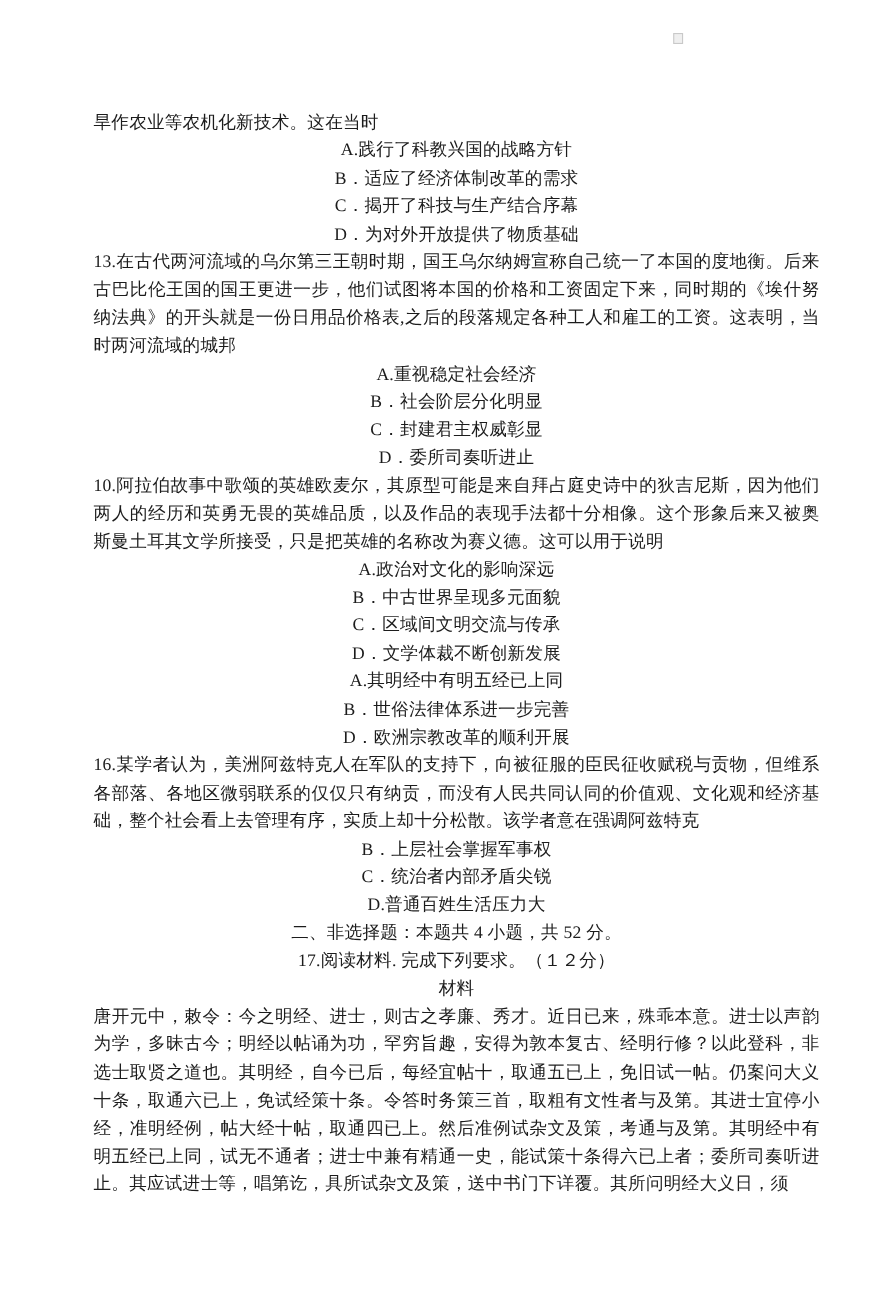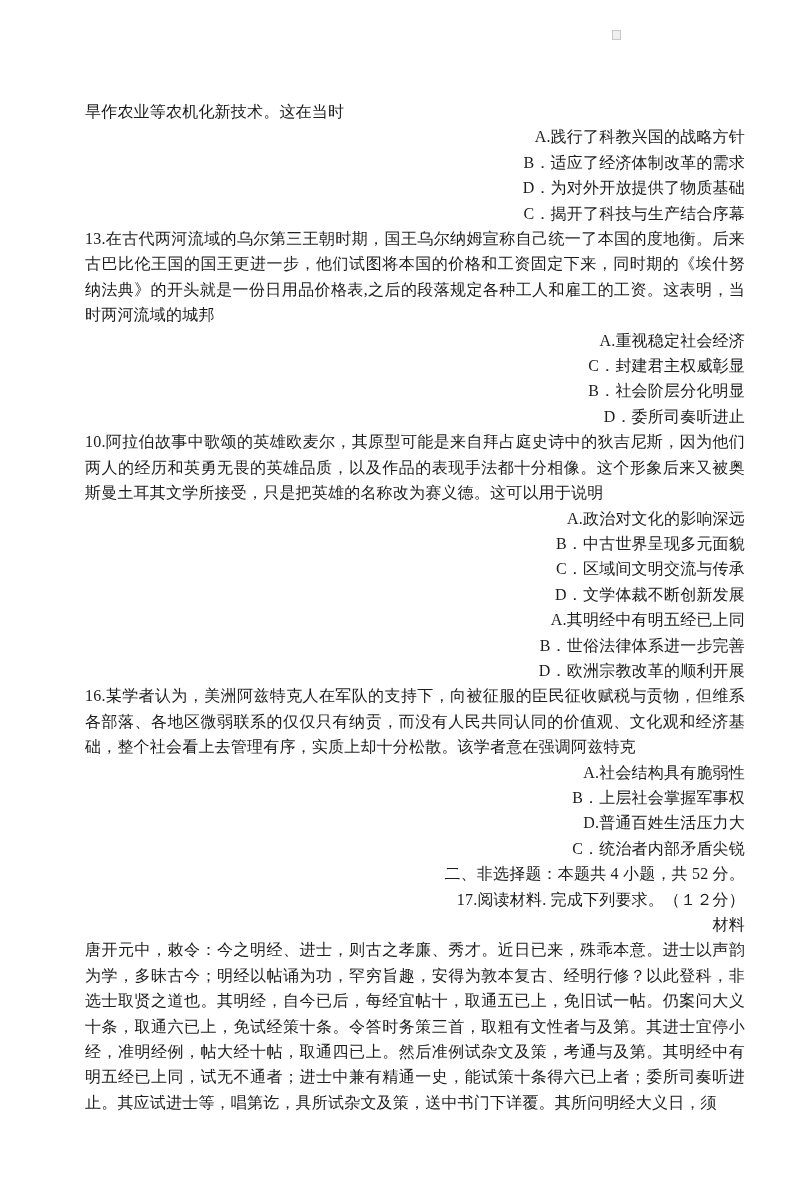--- a/index.html
+++ b/index.html
@@ -26,21 +26,21 @@
     margin: 0;
     font-size: 16px;
     line-height: 25.4px;
     letter-spacing: 0.2px;
   }
   .stem {
     text-align: justify;
     text-justify: inter-ideograph;
   }
   .option {
-    text-align: right;
+    text-align: center;
   }
   .material {
     text-align: justify;
     text-justify: inter-ideograph;
   }
   .artifact {
     position: absolute;
     left: 612px;
     top: 30px;
     width: 7px;
@@ -52,43 +52,42 @@
 </head>
 <body>
 
 <div class="artifact"></div>
 
 <div class="page">
 
   <p class="stem">旱作农业等农机化新技术。这在当时</p>
   <p class="option">A.践行了科教兴国的战略方针</p>
   <p class="option">B．适应了经济体制改革的需求</p>
+  <p class="option">C．揭开了科技与生产结合序幕</p>
   <p class="option">D．为对外开放提供了物质基础</p>
-  <p class="option">C．揭开了科技与生产结合序幕</p>
 
   <p class="stem">13.在古代两河流域的乌尔第三王朝时期，国王乌尔纳姆宣称自己统一了本国的度地衡。后来古巴比伦王国的国王更进一步，他们试图将本国的价格和工资固定下来，同时期的《埃什努纳法典》的开头就是一份日用品价格表,之后的段落规定各种工人和雇工的工资。这表明，当时两河流域的城邦</p>
   <p class="option">A.重视稳定社会经济</p>
+  <p class="option">B．社会阶层分化明显</p>
   <p class="option">C．封建君主权威彰显</p>
-  <p class="option">B．社会阶层分化明显</p>
   <p class="option">D．委所司奏听进止</p>
 
   <p class="stem">10.阿拉伯故事中歌颂的英雄欧麦尔，其原型可能是来自拜占庭史诗中的狄吉尼斯，因为他们两人的经历和英勇无畏的英雄品质，以及作品的表现手法都十分相像。这个形象后来又被奥斯曼土耳其文学所接受，只是把英雄的名称改为赛义德。这可以用于说明</p>
   <p class="option">A.政治对文化的影响深远</p>
   <p class="option">B．中古世界呈现多元面貌</p>
   <p class="option">C．区域间文明交流与传承</p>
   <p class="option">D．文学体裁不断创新发展</p>
 
   <p class="option">A.其明经中有明五经已上同</p>
   <p class="option">B．世俗法律体系进一步完善</p>
   <p class="option">D．欧洲宗教改革的顺利开展</p>
 
   <p class="stem">16.某学者认为，美洲阿兹特克人在军队的支持下，向被征服的臣民征收赋税与贡物，但维系各部落、各地区微弱联系的仅仅只有纳贡，而没有人民共同认同的价值观、文化观和经济基础，整个社会看上去管理有序，实质上却十分松散。该学者意在强调阿兹特克</p>
-  <p class="option">A.社会结构具有脆弱性</p>
   <p class="option">B．上层社会掌握军事权</p>
+  <p class="option">C．统治者内部矛盾尖锐</p>
   <p class="option">D.普通百姓生活压力大</p>
-  <p class="option">C．统治者内部矛盾尖锐</p>
 
   <p class="option">二、非选择题：本题共 4 小题，共 52 分。</p>
   <p class="option">17.阅读材料. 完成下列要求。（１２分）</p>
   <p class="option">材料</p>
   <p class="material">唐开元中，敕令：今之明经、进士，则古之孝廉、秀才。近日已来，殊乖本意。进士以声韵为学，多昧古今；明经以帖诵为功，罕穷旨趣，安得为敦本复古、经明行修？以此登科，非选士取贤之道也。其明经，自今已后，每经宜帖十，取通五已上，免旧试一帖。仍案问大义十条，取通六已上，免试经策十条。令答时务策三首，取粗有文性者与及第。其进士宜停小经，准明经例，帖大经十帖，取通四已上。然后准例试杂文及策，考通与及第。其明经中有明五经已上同，试无不通者；进士中兼有精通一史，能试策十条得六已上者；委所司奏听进止。其应试进士等，唱第讫，具所试杂文及策，送中书门下详覆。其所问明经大义日，须</p>
 
 </div>
 
 </body></html>

